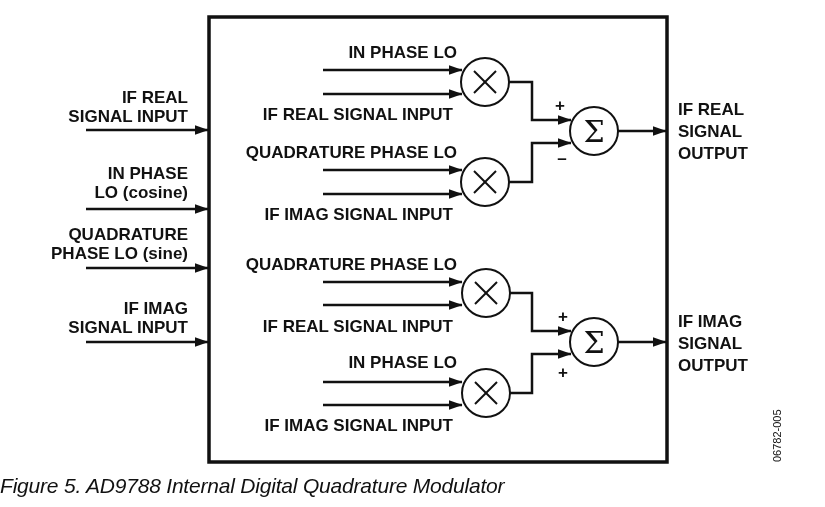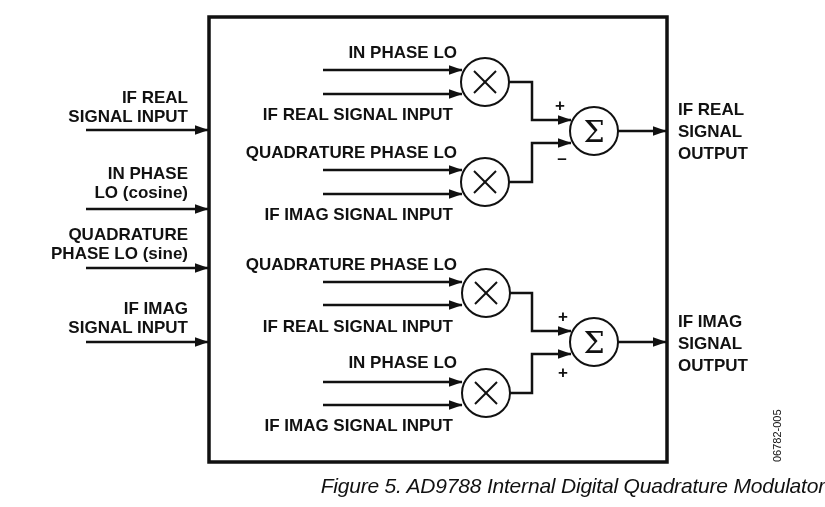--- a/index.html
+++ b/index.html
@@ -2,21 +2,21 @@
 <html><head>
 <meta charset="utf-8">
 <style>
   html, body { margin: 0; padding: 0; background: #ffffff; }
   body { width: 825px; height: 507px; position: relative; overflow: hidden; }
   #diagram { position: absolute; left: 0; top: 0; }
   .lbl { font-family: "Liberation Sans", sans-serif; font-weight: bold; font-size: 17px; fill: #111111; }
   .sign { font-family: "Liberation Sans", sans-serif; font-weight: bold; font-size: 17px; fill: #111111; }
   .sigma { font-family: "DejaVu Serif", serif; font-size: 30px; fill: #111111; }
   .docid { font-family: "Liberation Sans", sans-serif; font-size: 11px; fill: #111111; }
-  .caption { position: absolute; left: 0; width: 825px; top: 474px; text-align: right;
+  .caption { position: absolute; left: 0; width: 825px; top: 474px; text-align: left;
     font-family: "Liberation Sans", sans-serif; font-style: italic; font-size: 21px; color: #111111; letter-spacing: -0.2px; }
   .wire { stroke: #111111; stroke-width: 2.5; fill: none; }
   .circ { stroke: #111111; stroke-width: 2; fill: #ffffff; }
   .xmark { stroke: #111111; stroke-width: 2; }
   .box { stroke: #111111; stroke-width: 3.5; fill: none; }
 </style>
 </head>
 <body>
 
 <svg id="diagram" width="825" height="470" viewBox="0 0 825 470">

